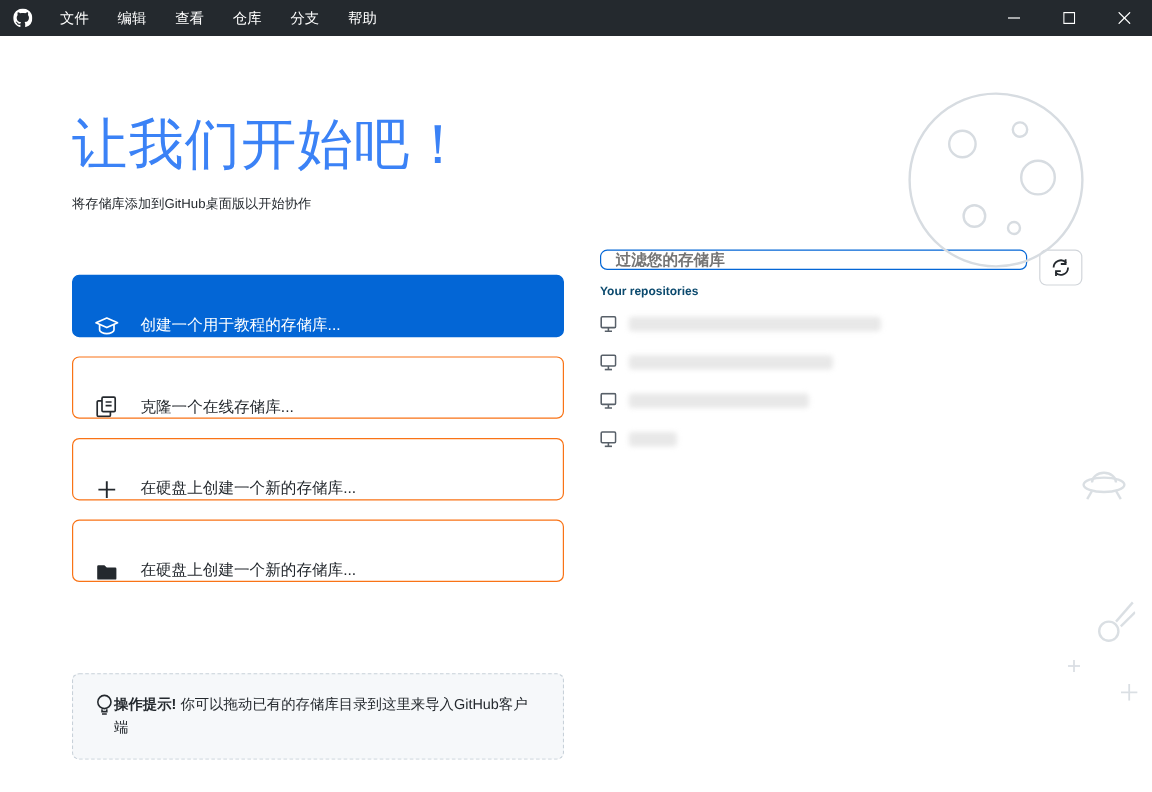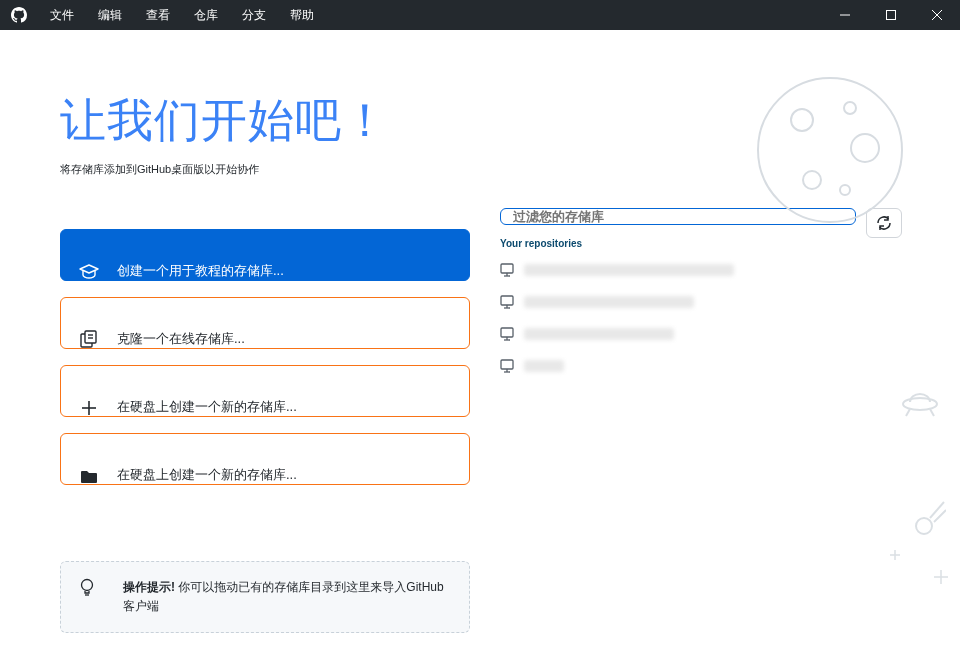--- a/index.html
+++ b/index.html
@@ -28,21 +28,21 @@
   display: flex; align-items: flex-end; gap: 18px;
   height: 52px; padding: 0 18px;
   border: 1px solid #f97316; border-radius: 6px;
   font-size: 13px; color: #24292e; background: #fff;
   cursor: pointer;
 }
 .action-btn.primary { background: #0366d6; color: #fff; border-color: #0366d6; }
 .action-btn .icon-slot { width: 20px; display: flex; justify-content: center; }
 .tip {
   margin-top: 76px; border: 1px dashed #c8d1d9; border-radius: 6px;
-  background: #f6f8fa; padding: 16px 18px; display: flex; gap: 28px;
+  background: #f6f8fa; padding: 16px 18px; display: flex; gap: 0;
   font-size: 12px; line-height: 1.6; color: #24292e;
 }
 .tip b { font-weight: 600; }
 .filter-row { display: flex; gap: 10px; }
 .filter-input {
   flex: 1; height: 17px; border: 1px solid #0366d6; border-radius: 6px;
   padding: 0 12px; font-size: 13px; outline: none; font-weight: bold;
 }
 .refresh-btn {
   width: 36px; height: 30px; border: 1px solid #d1d5da; border-radius: 6px;

